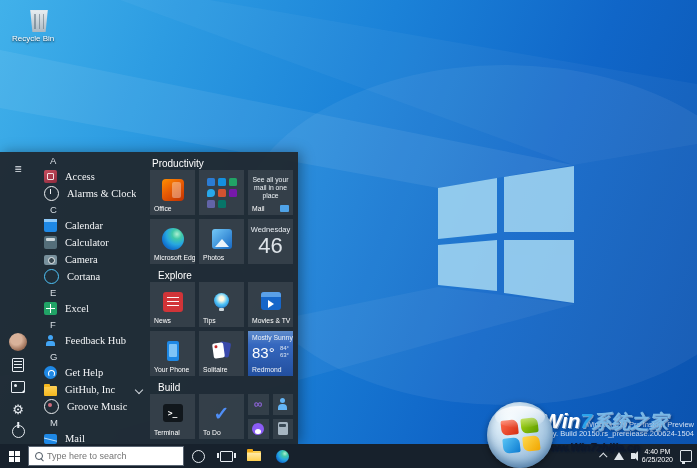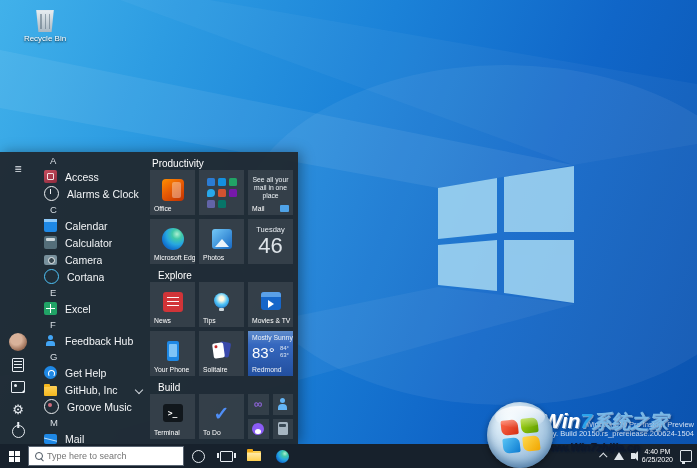--- a/index.html
+++ b/index.html
@@ -6,21 +6,21 @@
   body{
     width:697px;height:468px;overflow:hidden;position:relative;
     font-family:"Liberation Sans", sans-serif;
     background:#1b7fd4;
   }
   
   .desktop{position:absolute;inset:0;
     background:linear-gradient(112deg,#41b1ea 0%,#2d9ce2 20%,#1b82d8 45%,#1066c8 70%,#0b52ae 100%);}
   .wall-fx{position:absolute;left:0;top:0;}
   
-  .desk-icon{position:absolute;left:12px;top:8px;width:54px;text-align:center;z-index:1;margin-left:6px;}
+  .desk-icon{position:absolute;left:12px;top:8px;width:54px;z-index:1;}
   .bin{width:20px;height:24px;margin:0 auto;position:relative;
     background:linear-gradient(#eef3f6,#aab8c2);
     clip-path:polygon(6% 8%,94% 8%,83% 100%,17% 100%);}
   .bin::before{content:"";position:absolute;left:2px;top:0;right:2px;height:3px;background:#dfe7ec;border-radius:2px;}
   .bin::after{content:"";position:absolute;left:5px;top:6px;right:5px;bottom:3px;
     background:repeating-linear-gradient(90deg,rgba(90,110,125,.55) 0 1.5px,transparent 1.5px 4.5px);}
   .desk-label{margin-top:2px;font-size:8px;color:#fff;text-shadow:0 1px 2px rgba(0,0,0,.85);}
   
   .start-menu{position:absolute;left:0;top:152px;width:298px;height:292px;z-index:4;
     display:flex;background:rgba(32,41,50,.97);box-shadow:3px 0 12px rgba(0,0,0,.35);overflow:hidden;}
@@ -39,21 +39,21 @@
   .pic-ic::before{content:"";position:absolute;left:2px;top:2px;width:3px;height:3px;border-radius:50%;background:#e8edf2;}
   .pic-ic::after{content:"";position:absolute;right:-2px;bottom:-2px;width:0;height:0;
     border-left:6px solid transparent;border-bottom:6px solid #e8edf2;}
   .gear{font-size:13px;line-height:13px;color:#e8edf2;}
   .power-ic{width:11px;height:11px;border:1.5px solid #e8edf2;border-radius:50%;position:relative;}
   .power-ic::after{content:"";position:absolute;left:50%;top:-4px;width:1.5px;height:6px;background:#e8edf2;transform:translateX(-50%);}
   
   .apps{width:112px;flex:none;padding-top:1px;overflow:hidden;}
   .app-hdr{height:15px;display:flex;align-items:center;padding-left:14px;font-size:9.5px;color:#d8dee4;}
   .app-row{height:17px;display:flex;align-items:center;gap:8px;padding-left:8px;color:#f3f5f7;font-size:10.5px;cursor:default;position:relative;}
-  .app-label{white-space:nowrap;overflow:hidden;}
+  .app-label{white-space:nowrap;overflow:hidden;font-family:Liberation Serif, serif;}
   .alist-ico{width:13px;height:13px;flex:none;position:relative;border-radius:2px;}
   .chev{position:absolute;right:6px;top:6px;width:5px;height:5px;border-right:1.2px solid #cfd6dc;border-bottom:1.2px solid #cfd6dc;transform:rotate(45deg);}
   .ic-access{background:linear-gradient(150deg,#c94f60,#8e2a3d);}
   .ic-access::after{content:"";position:absolute;inset:3px 3px 3px 3px;border:1px solid rgba(255,255,255,.85);border-radius:1px;}
   .ic-alarms{border:1.4px solid #eceff1;border-radius:50%;}
   .ic-alarms::after{content:"";position:absolute;left:5px;top:2px;width:1.2px;height:5px;background:#eceff1;}
   .ic-calculator{background:#546e7a;}
   .ic-calculator::after{content:"";position:absolute;left:2px;top:2px;right:2px;height:3px;background:#cfd8dc;border-radius:1px;}
   .ic-calendar{background:#1e88e5;}
   .ic-calendar::after{content:"";position:absolute;left:0;top:0;right:0;height:3px;background:#90caf9;}
@@ -326,21 +326,21 @@
           </div>
         <span class="tile-label">Microsoft Edge</span>
       </div>
       <div class="tile">
         <div class="tile-center">
             <span class="ico-photos"></span>
           </div>
         <span class="tile-label">Photos</span>
       </div>
       <div class="tile">
-        <div class="cal-day">Tuesday</div>
+        <div class="cal-day">Wednesday</div>
         <div class="cal-date">46</div>
       </div>
     </div>
 
     <div class="g-title later">Explore</div>
     <div class="tile-grid">
       <div class="tile">
         <div class="tile-center">
             <span class="ico-news"></span>
           </div>

